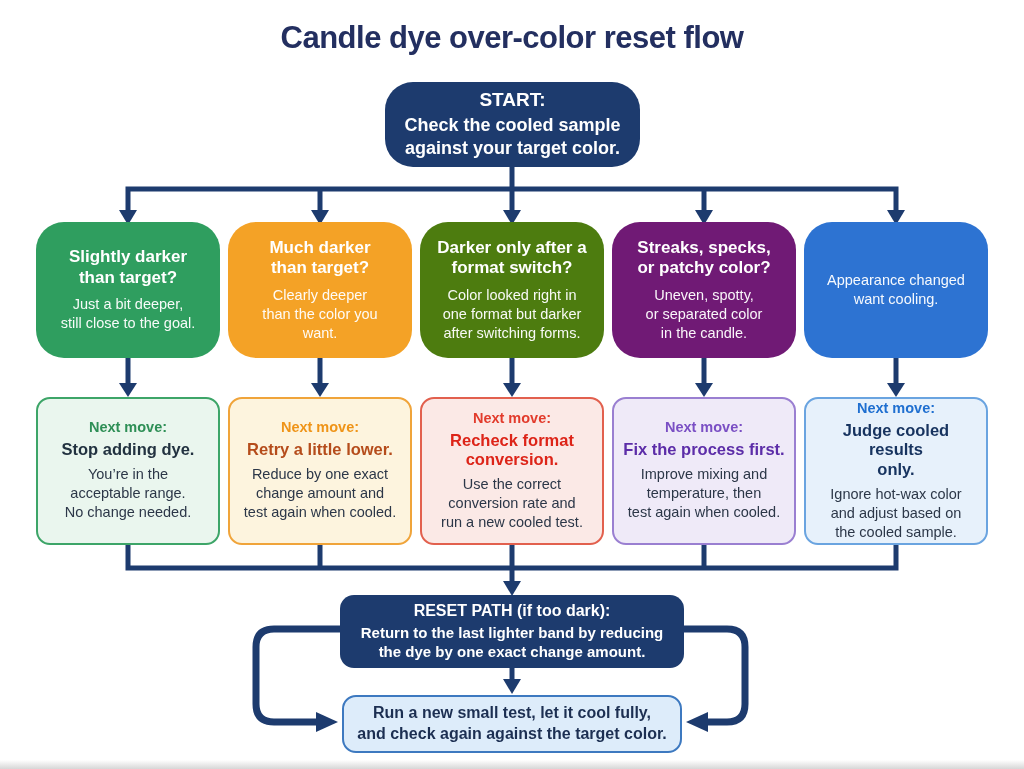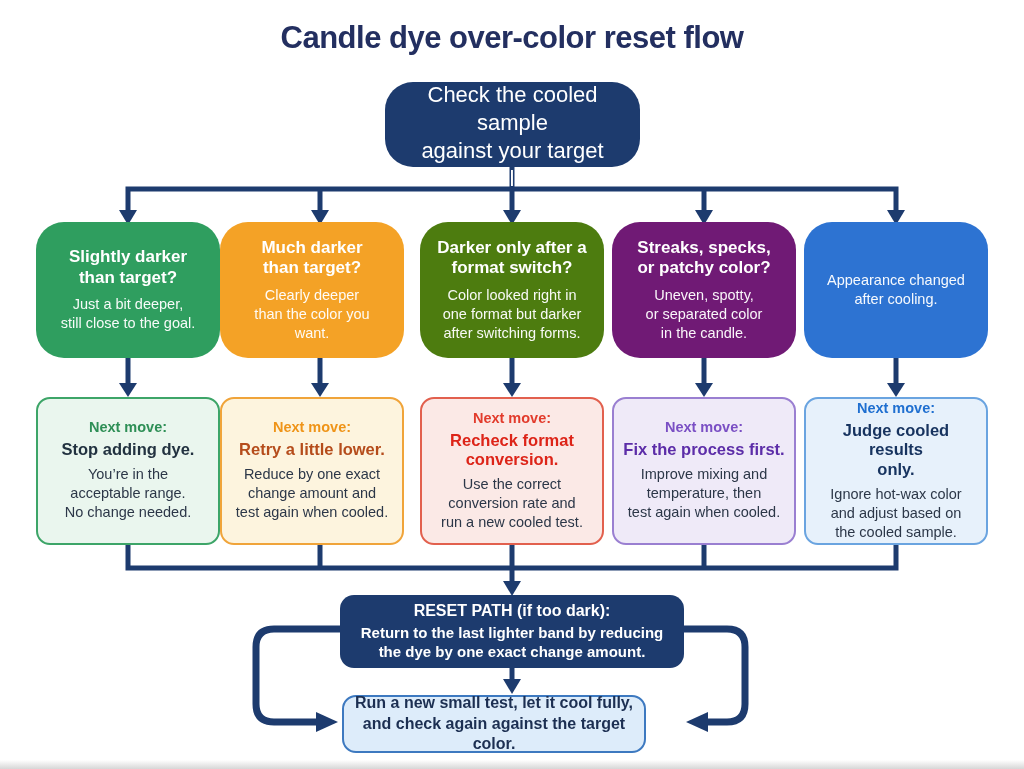--- a/index.html
+++ b/index.html
@@ -13,33 +13,33 @@
   }
   svg.connectors { position:absolute; left:0; top:0; z-index:0; }
   .box {
     position:absolute; z-index:1; box-sizing:border-box;
     display:flex; flex-direction:column; align-items:center; justify-content:center;
     text-align:center; border-radius:28px;
   }
   .pre { white-space:pre-line; }
   .start { left:385px; top:82px; width:255px; height:85px; color:#fff; padding:8px 12px; }
   .start-h { font-size:19px; font-weight:800; margin-bottom:3px; }
-  .start-b { font-size:22px; font-weight:400; line-height:1.28; }
+  .start-b { font-size:18px; font-weight:700; line-height:1.28; }
   .cause { top:222px; width:184px; height:136px; color:#fff; padding:10px 10px; }
   .cause-h { font-size:17px; font-weight:700; line-height:1.22; margin-bottom:7px; }
   .cause-b { font-size:14.5px; font-weight:400; line-height:1.3; color:rgba(255,255,255,0.96); }
   .next { top:397px; width:184px; height:148px; border:2px solid; border-radius:14px; padding:10px 8px; }
   .next-label { font-size:14.5px; font-weight:700; margin-bottom:5px; }
   .next-action { font-size:16.5px; font-weight:700; line-height:1.2; margin-bottom:5px; }
   .next-detail { font-size:14.5px; line-height:1.32; }
-  .c0 { left:36px; } .c1 { left:220px; } .c2 { left:420px; } .c3 { left:612px; } .c4 { left:804px; }
+  .c0 { left:36px; } .c1 { left:228px; } .c2 { left:420px; } .c3 { left:612px; } .c4 { left:804px; }
   .reset { left:340px; top:595px; width:344px; height:73px; color:#fff; border-radius:14px; padding:6px 16px; }
   .reset-h { font-size:16px; font-weight:800; margin-bottom:3px; }
   .reset-b { font-size:15px; font-weight:600; line-height:1.3; }
-  .retest { left:342px; top:695px; width:304px; height:58px; border:2px solid; border-radius:14px; padding:6px 10px; }
+  .retest { left:342px; top:695px; width:340px; height:58px; border:2px solid; border-radius:14px; padding:6px 10px; }
   .retest-b { font-size:16px; font-weight:700; line-height:1.3; }
   .bottom-shade {
     position:absolute; left:0; bottom:0; width:1024px; height:9px; z-index:2;
     background:linear-gradient(to bottom, rgba(120,120,120,0), rgba(120,120,120,0.30));
   }
 </style>
 </head>
 <body>
 
 <div class="canvas">
@@ -119,21 +119,21 @@
   </div>
   <div class="box cause c3" style="background-color: #701a75;">
     <div class="cause-h pre">Streaks, specks,
 or patchy color?</div>
     <div class="cause-b pre">Uneven, spotty,
 or separated color
 in the candle.</div>
   </div>
   <div class="box cause c4" style="background-color: rgb(45, 115, 210);">
     <div class="cause-b pre">Appearance changed
-after cooling.</div>
+want cooling.</div>
   </div>
 
   <div class="box next c0" style="background-color: rgb(234, 246, 238); border-color: rgb(61, 165, 104);">
     <div class="next-label" style="color: rgb(46, 143, 86);">Next move:</div>
     <div class="next-action pre" style="color: rgb(34, 50, 64);">Stop adding dye.</div>
     <div class="next-detail pre" style="color: rgb(44, 55, 72);">You’re in the
 acceptable range.
 No change needed.</div>
   </div>
   <div class="box next c1" style="background-color: rgb(253, 244, 222); border-color: rgb(240, 164, 58);">

